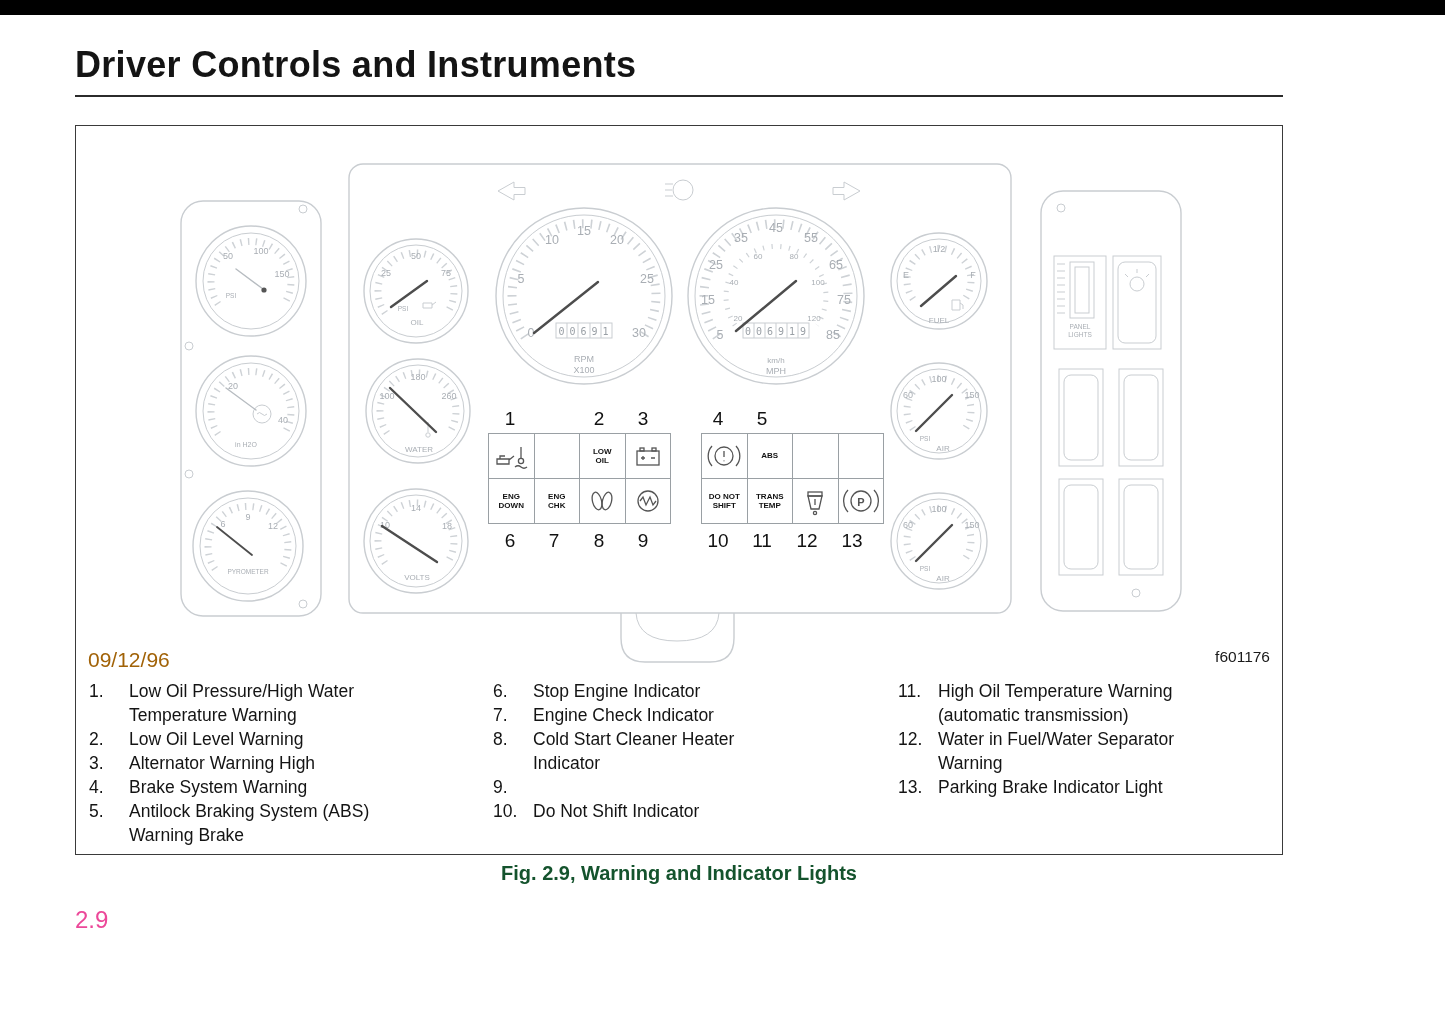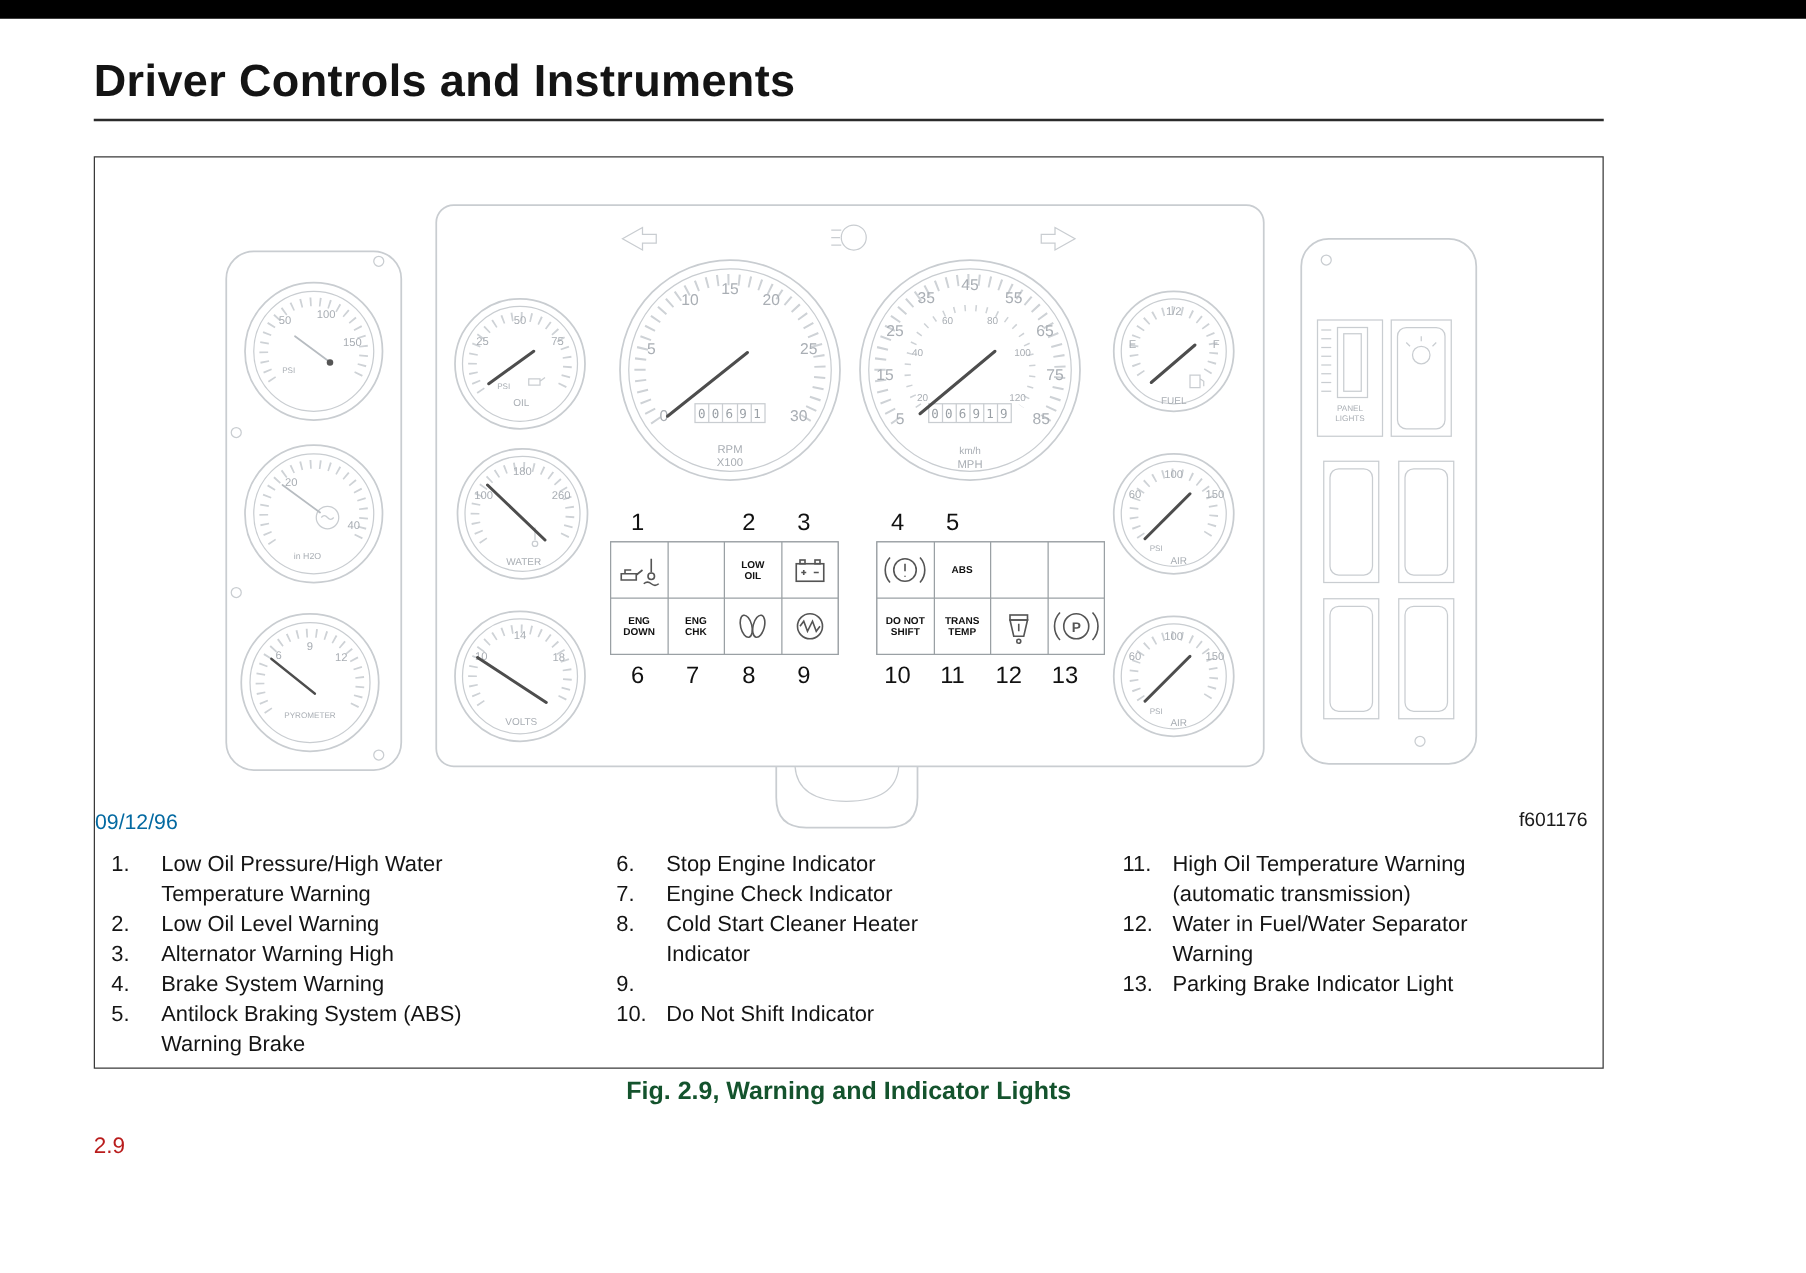--- a/index.html
+++ b/index.html
@@ -31,31 +31,31 @@
 
   
   .wl-grid  { position:absolute; left:412px; top:307px; display:flex; gap:30px; }
   .wl-group { display:grid; grid-template-columns:repeat(4,44.5px); grid-auto-rows:44px; gap:1px;
               background:#9aa0a4; border:1px solid #9aa0a4; }
   .wl-cell  { background:#fff; display:flex; flex-direction:column; align-items:center; justify-content:center;
               font-size:8px; font-weight:bold; line-height:9.5px; color:#111; text-align:center; }
   .wl-ic { stroke:#555; fill:none; stroke-width:1.3; }
   .callout { position:absolute; transform:translateX(-50%); font-size:19px; color:#111; }
 
-  .fig-date { position:absolute; left:0;  top:522px; font-size:17px; color:#0369a1; }
+  .fig-date { position:absolute; left:12px;  top:522px; font-size:21px; color:#a16207; }
   .fig-code { position:absolute; right:12px; top:522px; font-size:15.5px; color:#1a1a1a; }
 
   
   .legend-col  { position:absolute; top:553px; width:380px; font-size:17.5px; line-height:24px; color:#141414; }
   .legend-item { display:flex; }
   .legend-num  { width:40px; flex:none; }
   .legend-line { display:block; white-space:nowrap; }
 
   .caption { position:absolute; left:75px; top:862px; width:1208px; text-align:center; font-weight:bold; font-size:20px; color:#14532d; }
-  .pageno  { position:absolute; left:75px; top:906px; font-size:18px; color:#b91c1c; }
+  .pageno  { position:absolute; left:75px; top:906px; font-size:24px; color:#ec4899; }
 </style>
 </head>
 <body>
 
 <div class="topbar"></div>
 <h1 class="title">Driver Controls and Instruments</h1>
 <div class="title-rule"></div>
 
 <div class="figure-box">
 

